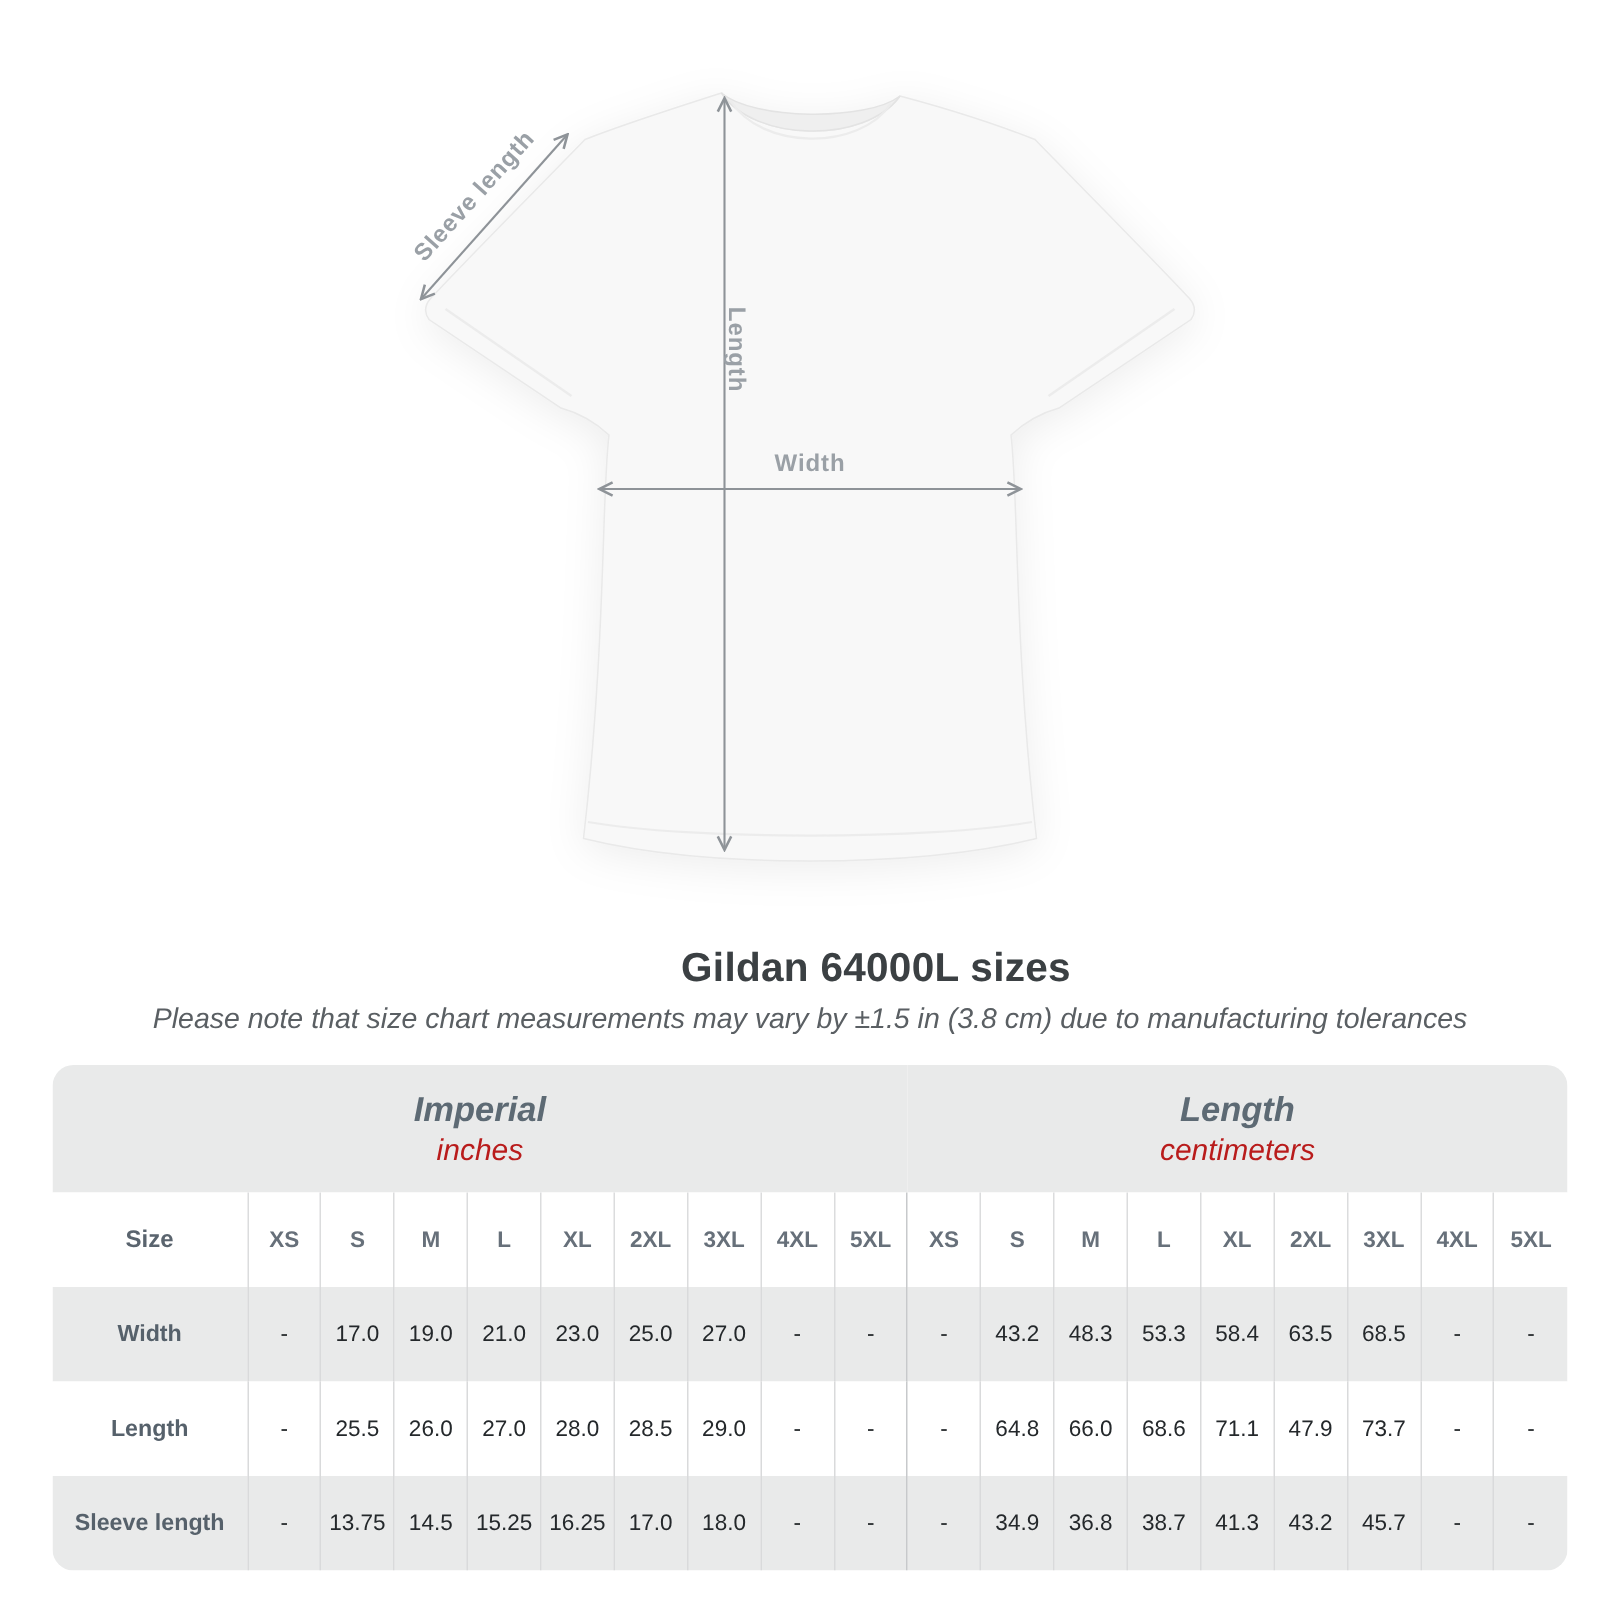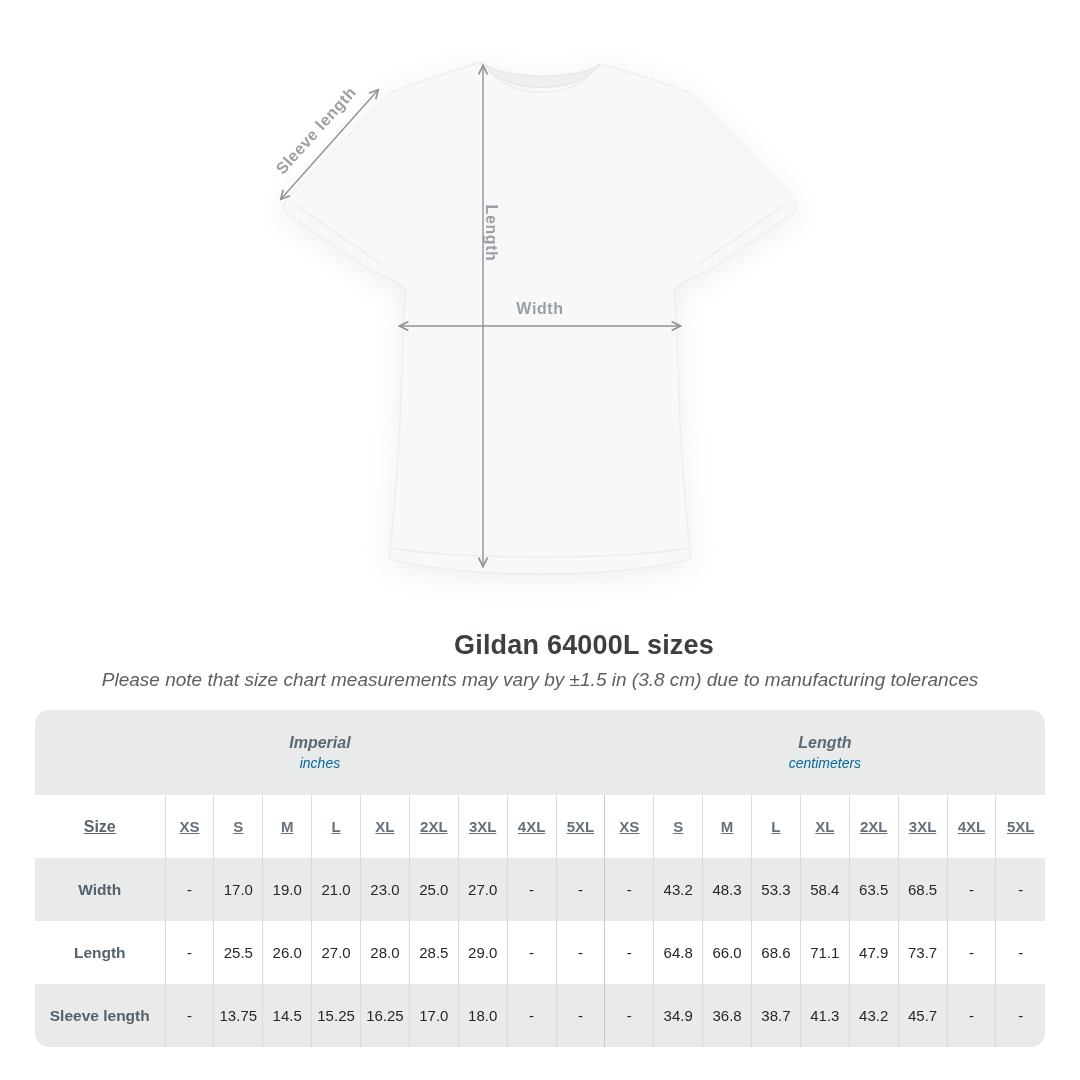--- a/index.html
+++ b/index.html
@@ -27,25 +27,25 @@
   }
   
   .table-wrap{
     position:absolute;left:35px;top:710px;width:1010px;
     border-radius:14px;overflow:hidden;background:#ffffff;
   }
   table.size-table{width:100%;border-collapse:collapse;table-layout:fixed;}
   col.c-label{width:130px;}
   tr.band th{height:85px;background:#e9eaea;border:none;vertical-align:middle;padding:0;}
   .group-head{display:flex;flex-direction:column;align-items:center;gap:3px;color:#5d6a74;}
-  .group-head .g-label{font-style:italic;font-weight:bold;font-size:16px;}
-  .group-head .g-sub{font-style:italic;font-weight:normal;font-size:14px;color:#0369a1;}
+  .group-head .g-label{font-style:italic;font-weight:bold;font-size:23px;}
+  .group-head .g-sub{font-style:italic;font-weight:normal;font-size:20px;color:#b91c1c;}
   tr.cols th{
     height:63px;background:#ffffff;text-align:center;vertical-align:middle;
-    font-size:15px;font-weight:bold;color:#67707a;border-left:1px solid #dbdcdd;padding:0;text-decoration:underline;
+    font-size:15px;font-weight:bold;color:#67707a;border-left:1px solid #dbdcdd;padding:0;
   }
   tr.cols th.rowlabel{border-left:none;font-size:16px;color:#5a646e;}
   tbody td{
     height:63px;text-align:center;vertical-align:middle;
     font-size:15px;font-weight:normal;color:#24282b;border-left:1px solid #d9dadb;padding:0;
   }
   tbody td.rowlabel{border-left:none;font-weight:bold;font-size:15.5px;color:#56616b;}
   tr.stripe td{background:#e9eaea;}
   tr.plain td{background:#ffffff;}
   .group-start{border-left:1px solid #c7c9cb !important;}

